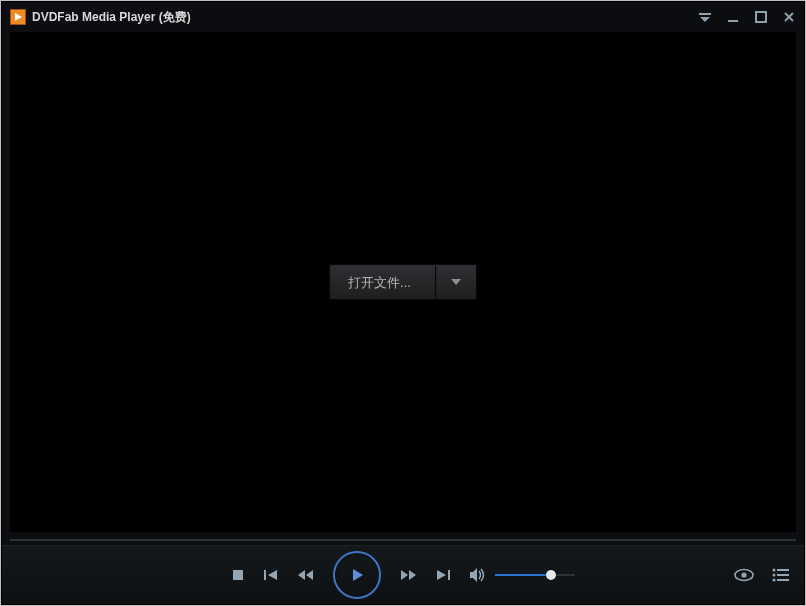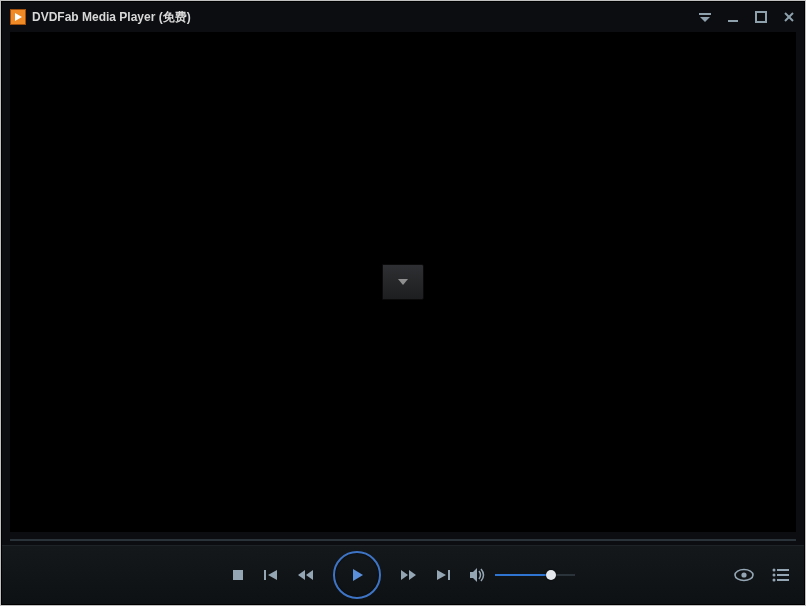--- a/index.html
+++ b/index.html
@@ -223,20 +223,21 @@
         <svg width="14" height="14" viewBox="0 0 14 14">
             <line x1="3" y1="3" x2="11" y2="11" stroke="#8ea0ac" stroke-width="2"></line>
             <line x1="11" y1="3" x2="3" y2="11" stroke="#8ea0ac" stroke-width="2"></line>
           </svg>
       </div>
     </div>
   </div>
 
   <div class="videoarea">
     <div class="openfile">
+      <div class="label">打开文件...</div>
       <div class="drop">
         <svg width="10" height="6" viewBox="0 0 10 6">
             <polygon points="0,0 10,0 5,6"></polygon>
           </svg>
       </div>
     </div>
   </div>
 
   <div class="timeline">
     <div class="track"></div>

